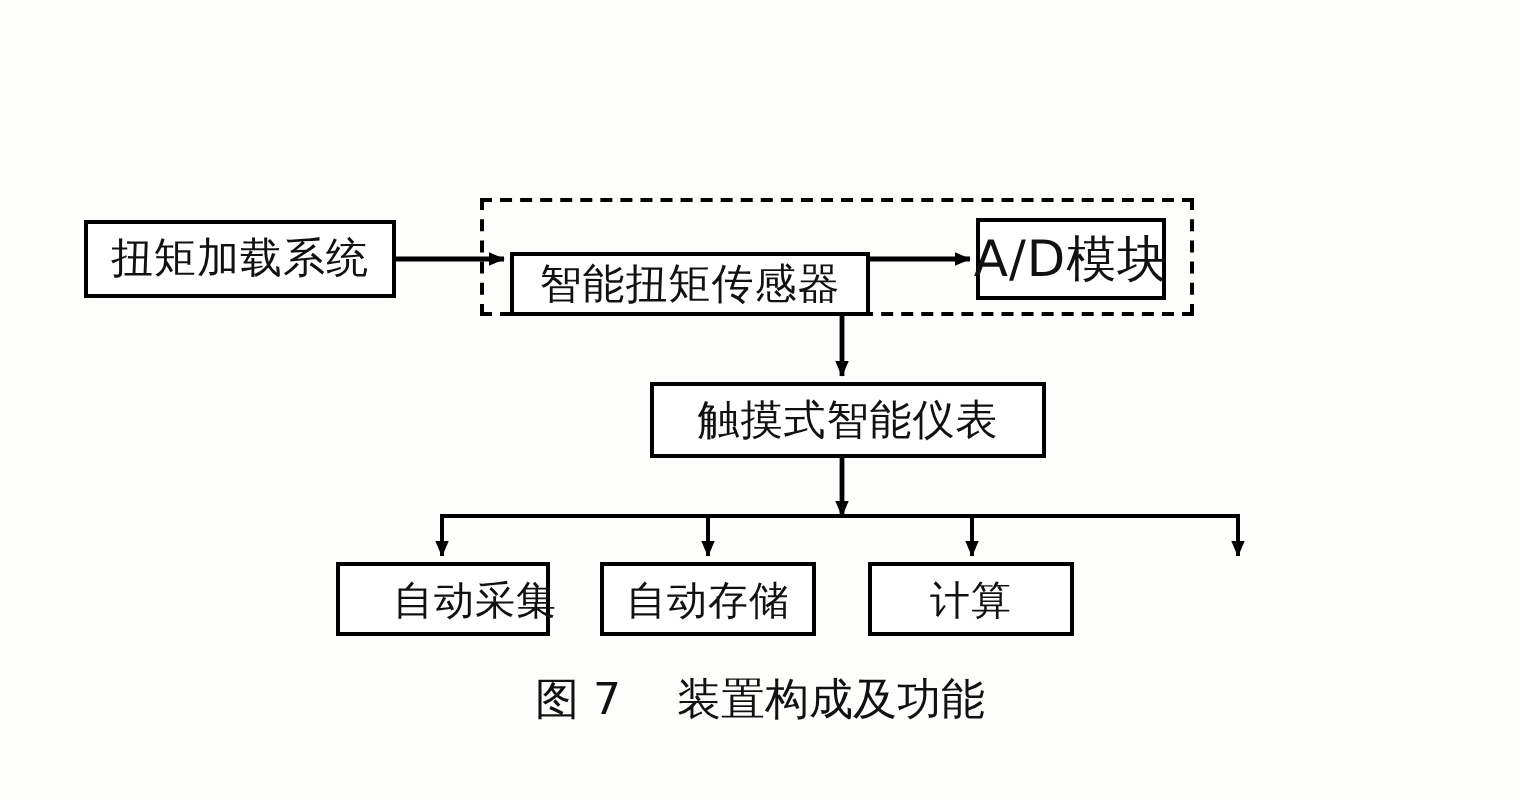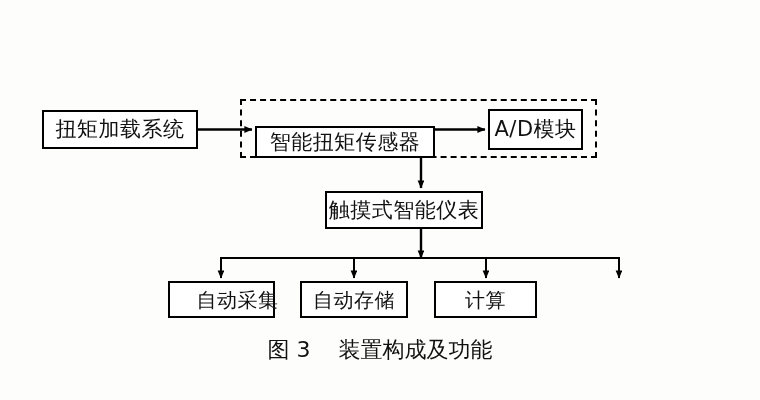--- a/index.html
+++ b/index.html
@@ -95,36 +95,36 @@
   </svg>
 
   <div class="node-box" id="node-torque_loading_system" style="left: 42px; top: 110px; width: 156px; height: 39px; font-size: 21px;">
     <span class="label-cjk">扭矩加载系统</span>
   </div>
 
   <div class="node-box" id="node-smart_torque_sensor" style="left: 255px; top: 126px; width: 180px; height: 32px; font-size: 21px;">
     <span class="label-cjk">智能扭矩传感器</span>
   </div>
 
-  <div class="node-box" id="node-ad_module" style="left: 488px; top: 109px; width: 95px; height: 41px; font-size: 21px;">
+  <div class="node-box" id="node-ad_module" style="left: 488px; top: 109px; width: 95px; height: 41px; font-size: 25px;">
     <span class="label-cjk">A/D模块</span>
   </div>
 
-  <div class="node-box" id="node-touch_smart_instrument" style="left: 325px; top: 191px; width: 158px; height: 38px; font-size: 21px;">
+  <div class="node-box" id="node-touch_smart_instrument" style="left: 325px; top: 191px; width: 198px; height: 38px; font-size: 21px;">
     <span class="label-cjk">触摸式智能仪表</span>
   </div>
 
   <div class="node-box thin" id="node-auto_collect" style="left: 168px; top: 281px; width: 107px; height: 37px; font-size: 20px; padding-left: 32px;">
     <span class="label-cjk">自动采集</span>
   </div>
 
   <div class="node-box thin" id="node-calculate" style="left: 434px; top: 281px; width: 103px; height: 37px; font-size: 20px;">
     <span class="label-cjk">计算</span>
   </div>
 
   <div class="node-box thin" id="node-auto_storage" style="left: 300px; top: 281px; width: 108px; height: 37px; font-size: 20px;">
     <span class="label-cjk">自动存储</span>
   </div>
 
 
-  <div class="caption" id="figure-caption" style="top: 335px; font-size: 22px;">图 3    装置构成及功能</div>
+  <div class="caption" id="figure-caption" style="top: 335px; font-size: 22px;">图 7    装置构成及功能</div>
 
 </div>
 
 </body></html>

